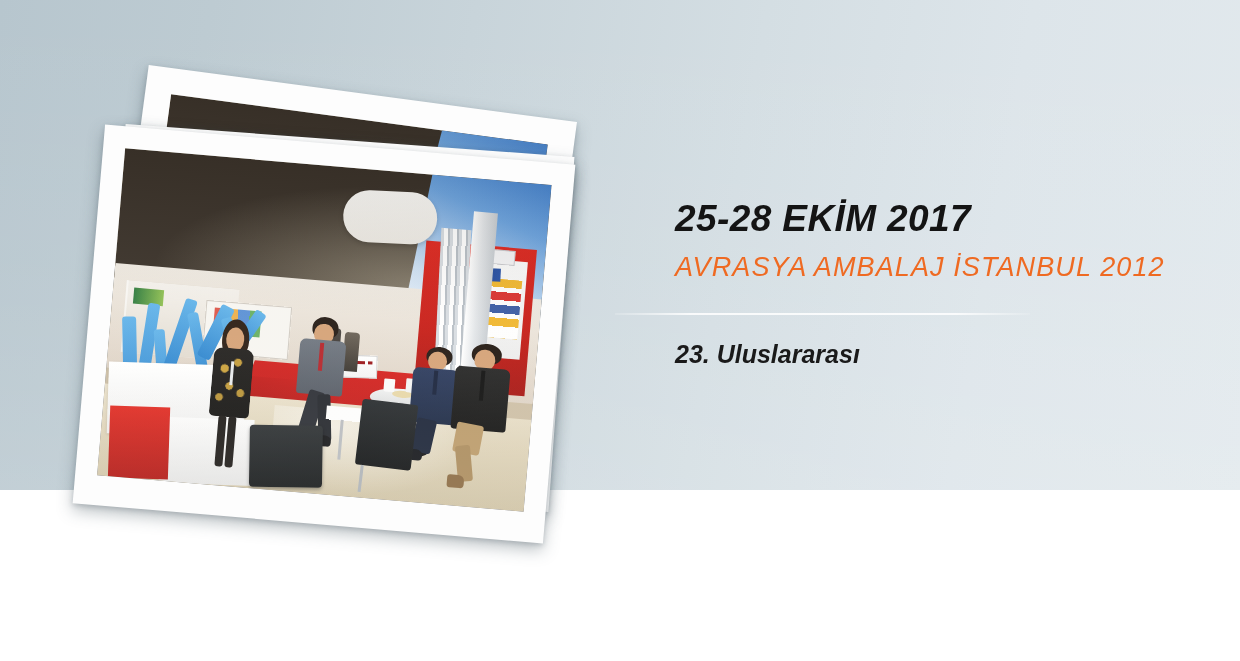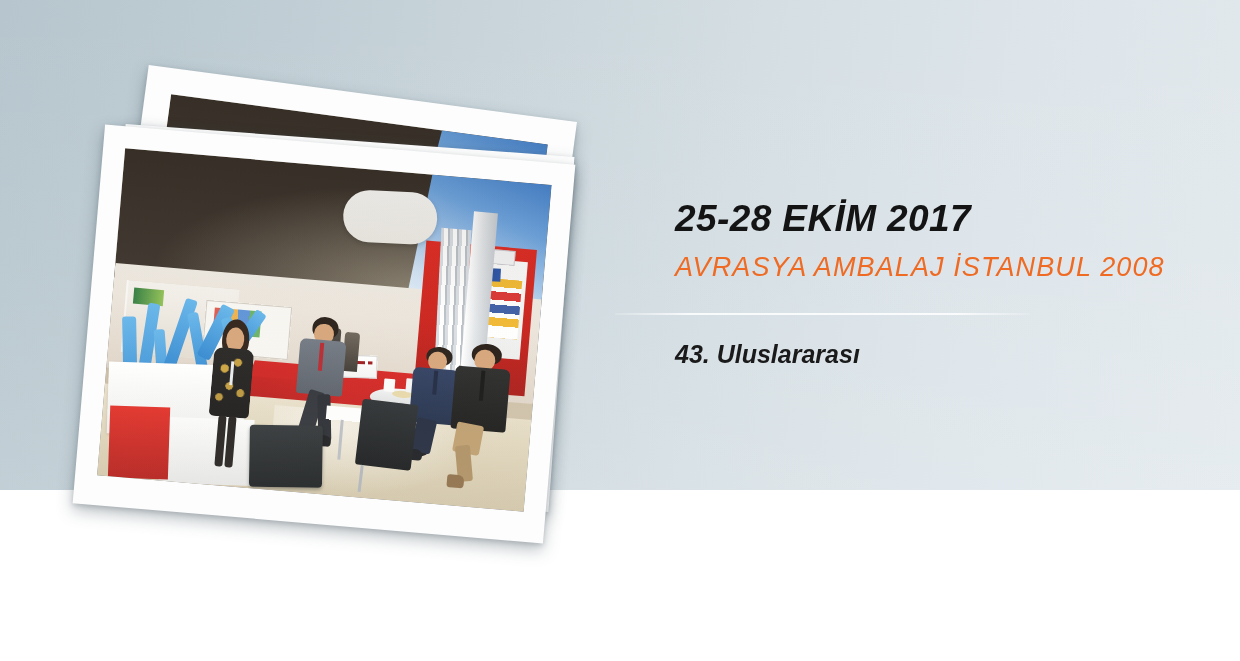--- a/index.html
+++ b/index.html
@@ -613,23 +613,23 @@
         </div>
       </div>
     </div>
 
   </div>
 
   <div class="text-col">
 
     <h1 class="headline">25-28 EKİM 2017</h1>
 
-    <h2 class="subhead">AVRASYA AMBALAJ İSTANBUL 2008</h2>
+    <h2 class="subhead">AVRASYA AMBALAJ İSTANBUL 2012</h2>
 
     <div class="divider"></div>
 
     <p class="desc">
-      <span>43. Uluslararası</span>
+      <span>23. Uluslararası</span>
     </p>
 
   </div>
 
 </div>
 
 </body></html>

